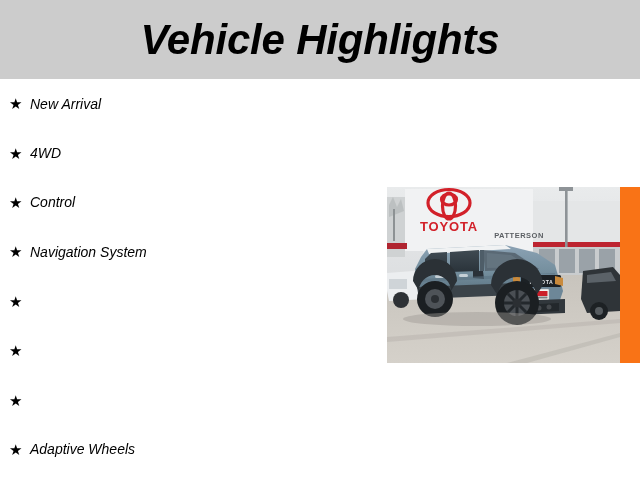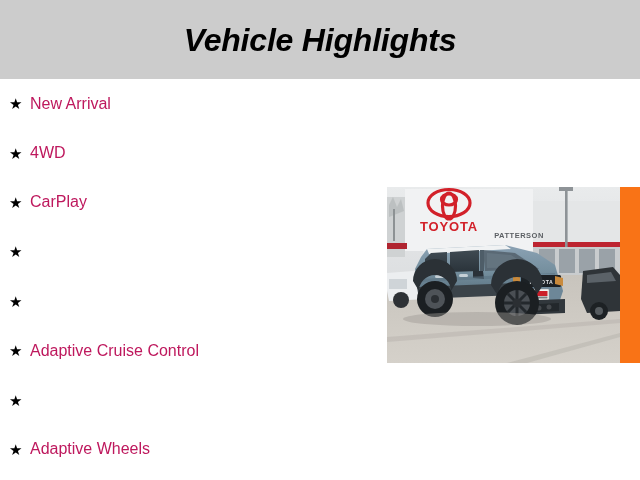--- a/index.html
+++ b/index.html
@@ -24,21 +24,21 @@
     height: 79px;
     background: #cccccc;
     display: flex;
     align-items: center;
     justify-content: center;
   }
   .header-title {
     font-family: "Liberation Sans", sans-serif;
     font-style: italic;
     font-weight: bold;
-    font-size: 32px;
+    font-size: 42px;
     line-height: 1;
     color: #000000;
     letter-spacing: -0.2px;
     white-space: nowrap;
   }
 
   
   .highlights-list {
     position: absolute;
     left: 0;
@@ -58,24 +58,25 @@
   .star-icon {
     display: inline-block;
     width: 21px;
     flex: 0 0 21px;
     font-size: 15px;
     line-height: 1;
     color: #000000;
     text-align: left;
   }
   .highlight-label {
-    font-size: 16px;
+    font-size: 14px;
     line-height: 1;
-    color: #be185d;
+    color: #000000;
     white-space: nowrap;
+    font-style: italic;
   }
 
   
   .vehicle-photo {
     position: absolute;
     left: 387px;
     top: 187px;
     width: 257px;
     height: 176px;
     overflow: hidden;
@@ -97,34 +98,34 @@
     <span class="highlight-label">New Arrival</span>
   </li>
 
   <li class="highlight-item">
     <span class="star-icon">★</span>
     <span class="highlight-label">4WD</span>
   </li>
 
   <li class="highlight-item">
     <span class="star-icon">★</span>
-    <span class="highlight-label">CarPlay</span>
-  </li>
-
-  <li class="highlight-item">
-    <span class="star-icon">★</span>
-  </li>
-
-  <li class="highlight-item">
-    <span class="star-icon">★</span>
-  </li>
-
-  <li class="highlight-item">
-    <span class="star-icon">★</span>
-    <span class="highlight-label">Adaptive Cruise Control</span>
+    <span class="highlight-label">Control</span>
+  </li>
+
+  <li class="highlight-item">
+    <span class="star-icon">★</span>
+    <span class="highlight-label">Navigation System</span>
+  </li>
+
+  <li class="highlight-item">
+    <span class="star-icon">★</span>
+  </li>
+
+  <li class="highlight-item">
+    <span class="star-icon">★</span>
   </li>
 
   <li class="highlight-item">
     <span class="star-icon">★</span>
   </li>
 
   <li class="highlight-item">
     <span class="star-icon">★</span>
     <span class="highlight-label">Adaptive Wheels</span>
   </li>

